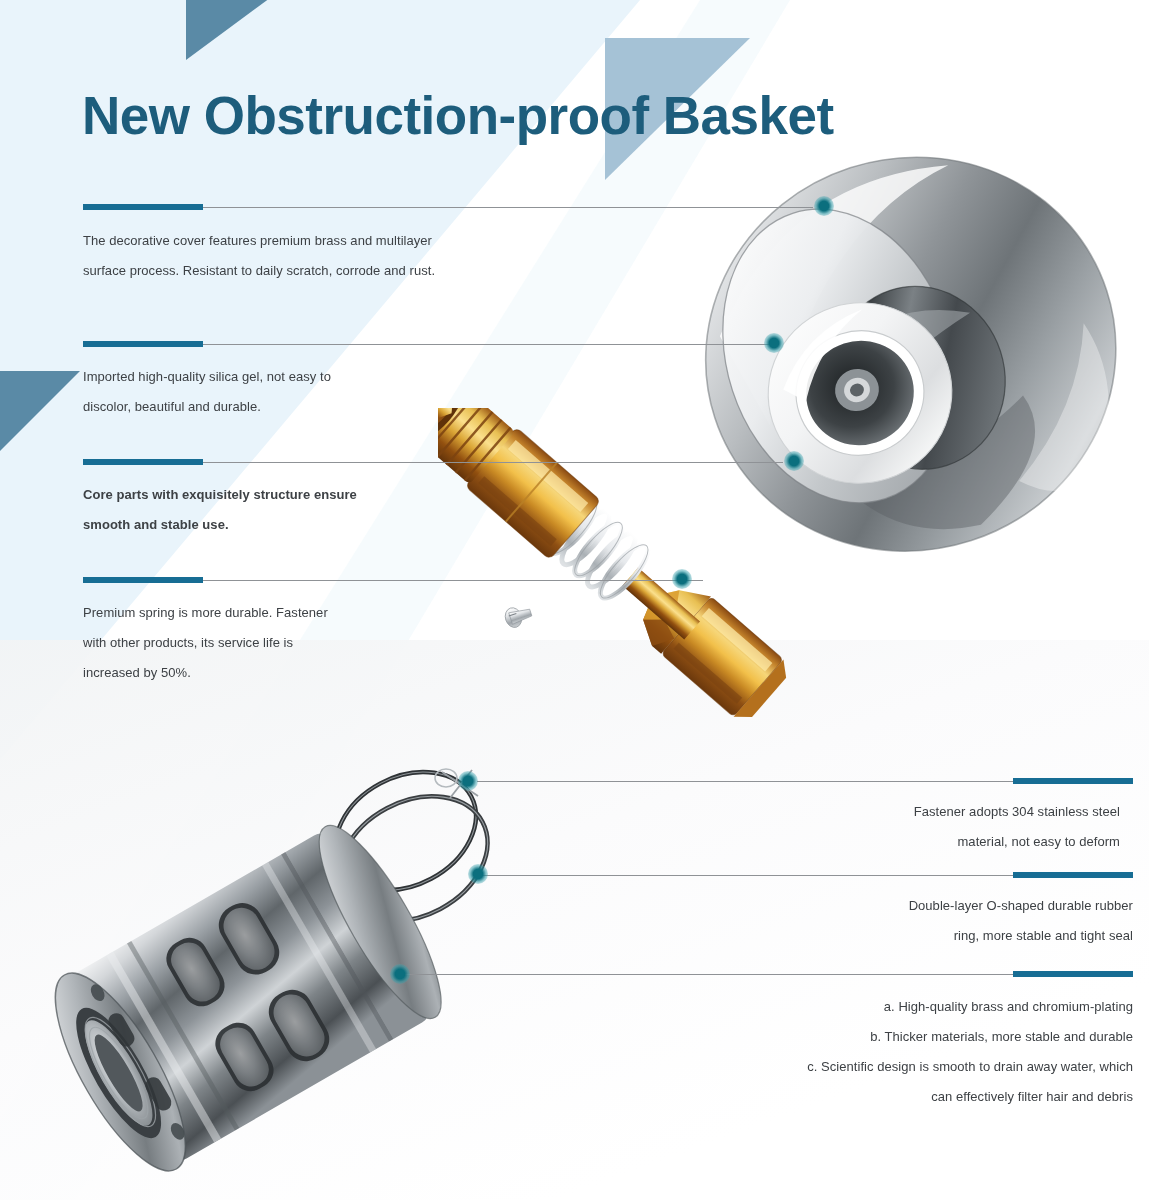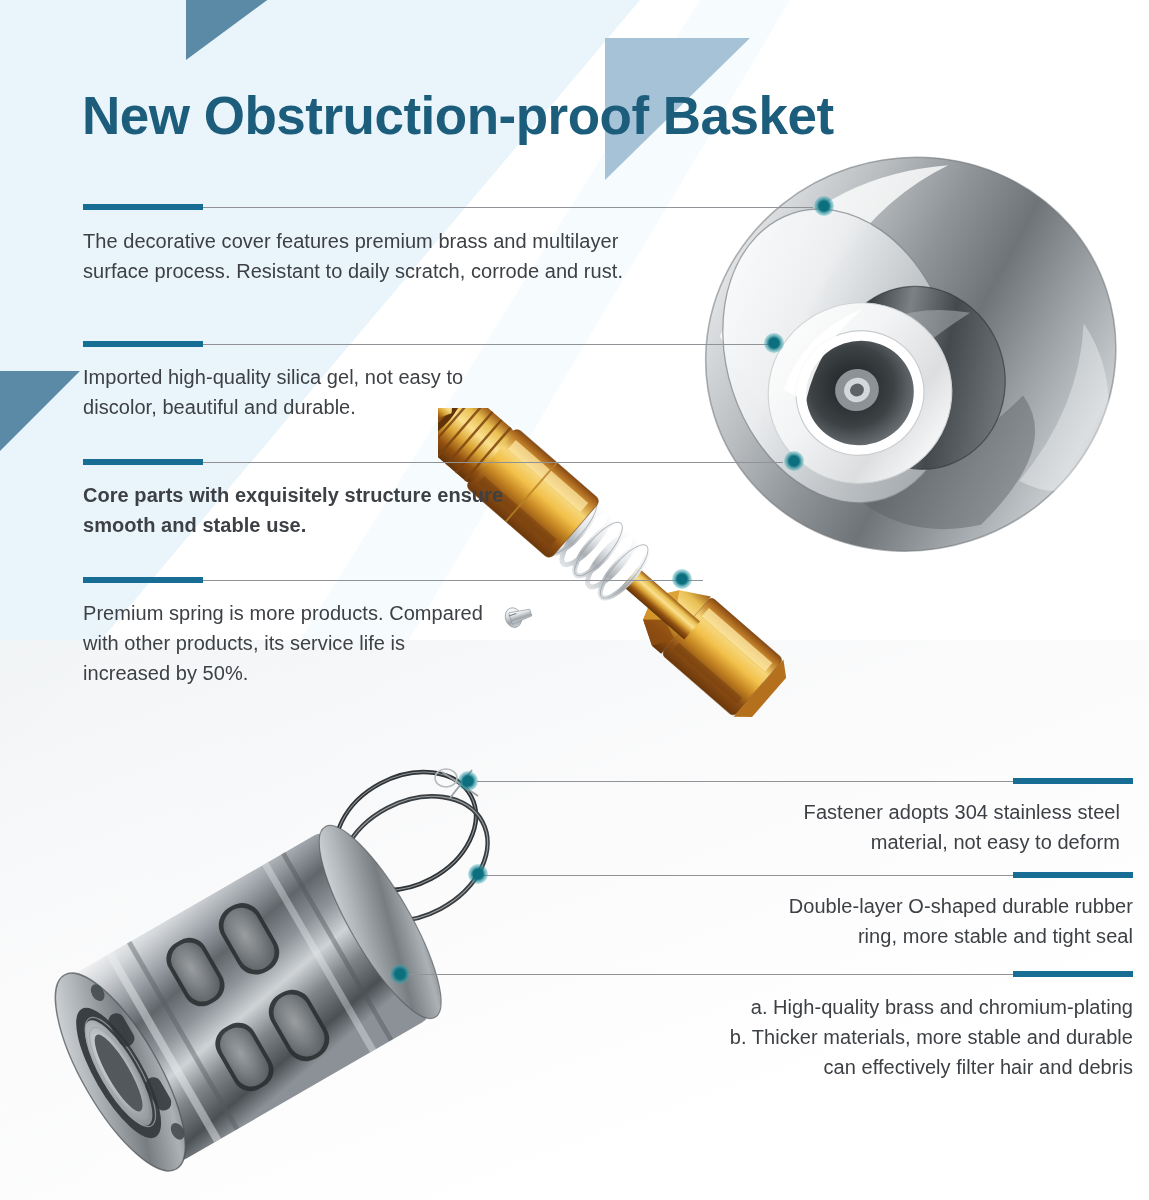--- a/index.html
+++ b/index.html
@@ -57,21 +57,21 @@
     height:6px;
     background:#176d94;
   }
   .leader{
     position:absolute;
     height:1px;
     background:#8f9296;
   }
   .ctext{
     position:absolute;
-    font-size:20px;
+    font-size:13px;
     line-height:30px;
     color:#3d4145;
     letter-spacing:0.05px;
   }
   .ctext.left{ text-align:left; }
   .ctext.right{ text-align:right; }
 
   
   .dot{
     position:absolute;
@@ -397,21 +397,21 @@
     <div class="ctext left" style="left:83px; top:480px; width:560px;font-weight:bold;">
       <div>Core parts with exquisitely structure ensure</div>
       <div>smooth and stable use.</div>
     </div>
   </div>
 
   <div class="callout">
     <div class="leader" style="left:83px; top:580px; width:620px;"></div>
     <div class="bar" style="left:83px; top:577px; width:120px;"></div>
     <div class="ctext left" style="left:83px; top:598px; width:560px;">
-      <div>Premium spring is more products. Compared</div>
+      <div>Premium spring is more durable. Fastener</div>
       <div>with other products, its service life is</div>
       <div>increased by 50%.</div>
     </div>
   </div>
 
   <div class="callout">
     <div class="leader" style="left:477px; top:781px; width:656px;"></div>
     <div class="bar" style="left:1013px; top:778px; width:120px;"></div>
     <div class="ctext right" style="left:560px; top:797px; width:560px;">
       <div>Fastener adopts 304 stainless steel</div>
@@ -427,20 +427,21 @@
       <div>ring, more stable and tight seal</div>
     </div>
   </div>
 
   <div class="callout">
     <div class="leader" style="left:400px; top:974px; width:733px;"></div>
     <div class="bar" style="left:1013px; top:971px; width:120px;"></div>
     <div class="ctext right" style="left:493px; top:992px; width:640px;text-align:right;">
       <div>a. High-quality brass and chromium-plating</div>
       <div>b. Thicker materials, more stable and durable</div>
+      <div>c. Scientific design is smooth to drain away water, which</div>
       <div>can effectively filter hair and debris</div>
     </div>
   </div>
 
   <div class="dot" style="left:814px; top:196px;"></div>
   <div class="dot" style="left:764px; top:333px;"></div>
   <div class="dot" style="left:784px; top:451px;"></div>
   <div class="dot" style="left:672px; top:569px;"></div>
   <div class="dot" style="left:458px; top:771px;"></div>
   <div class="dot" style="left:468px; top:864px;"></div>

